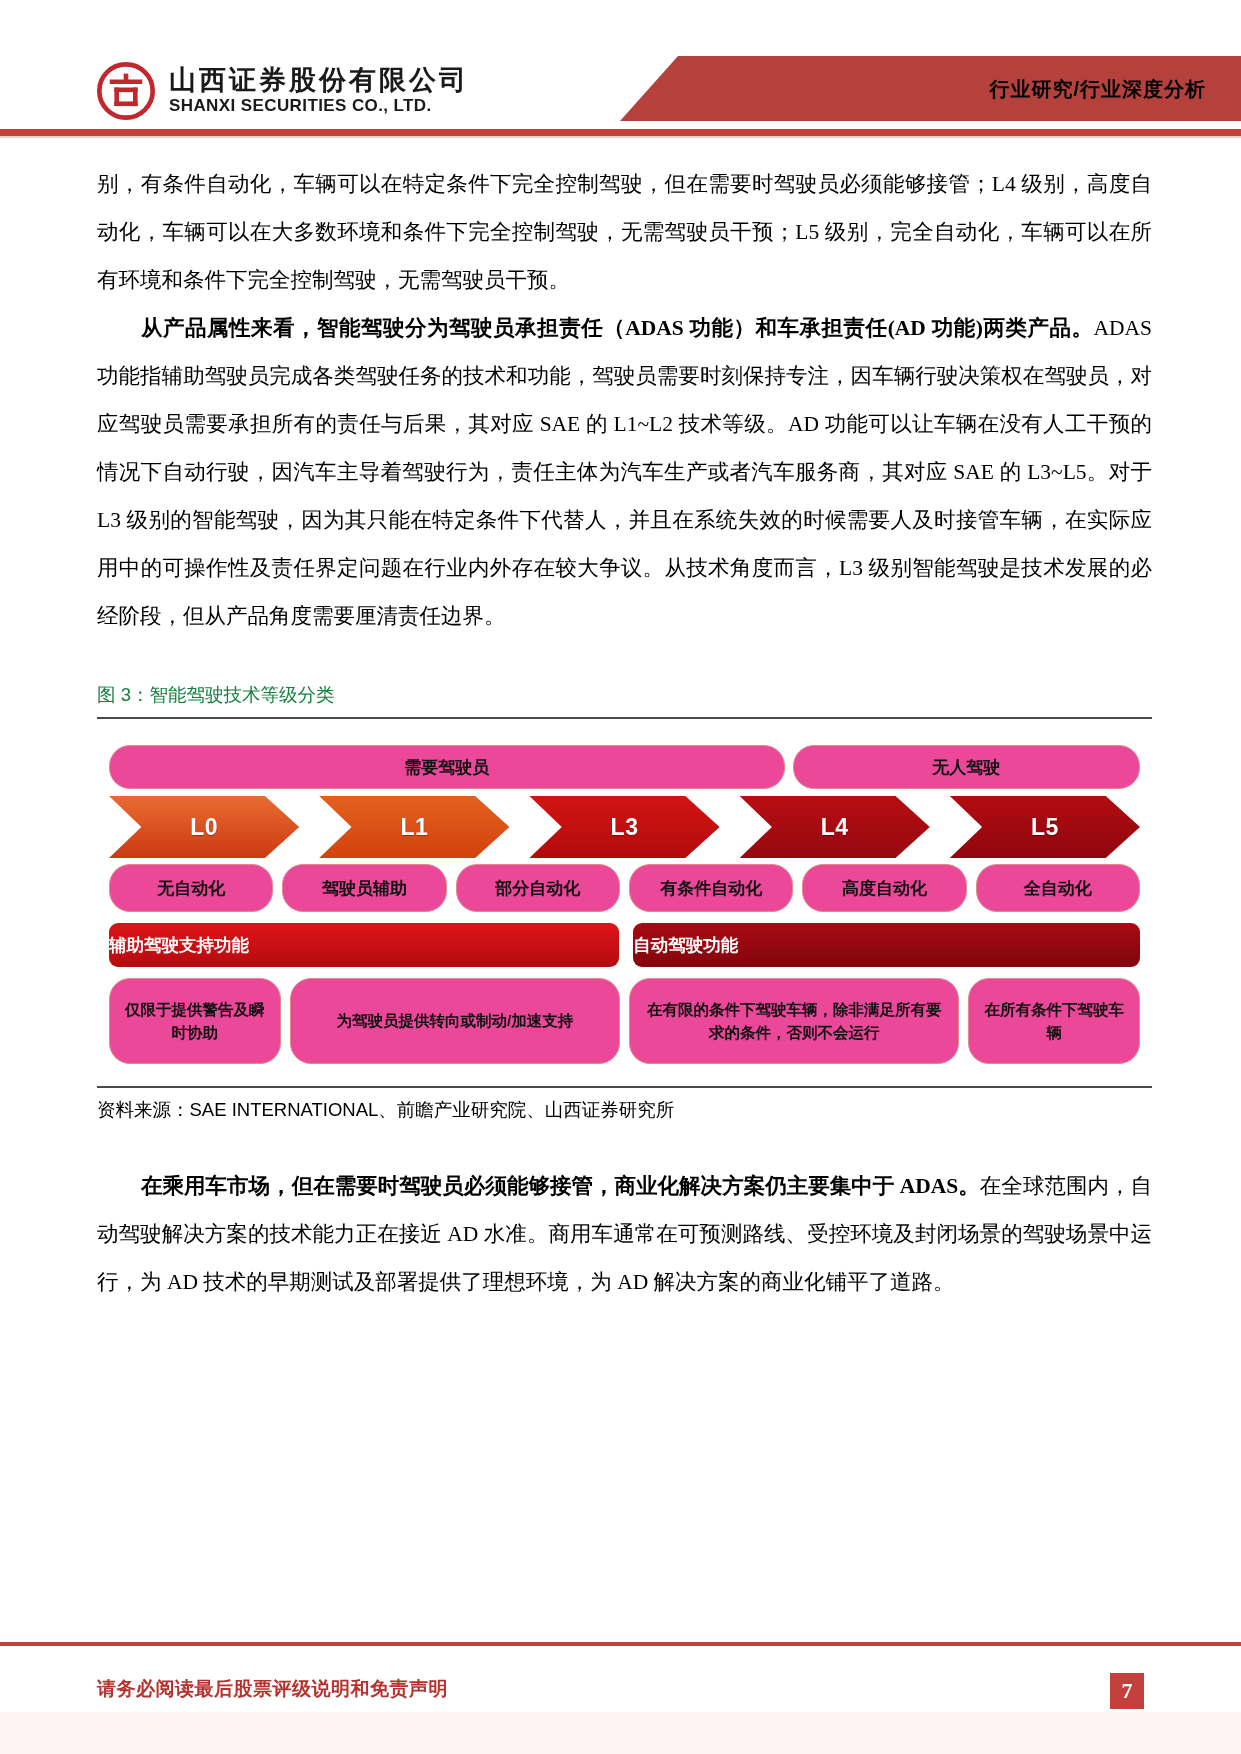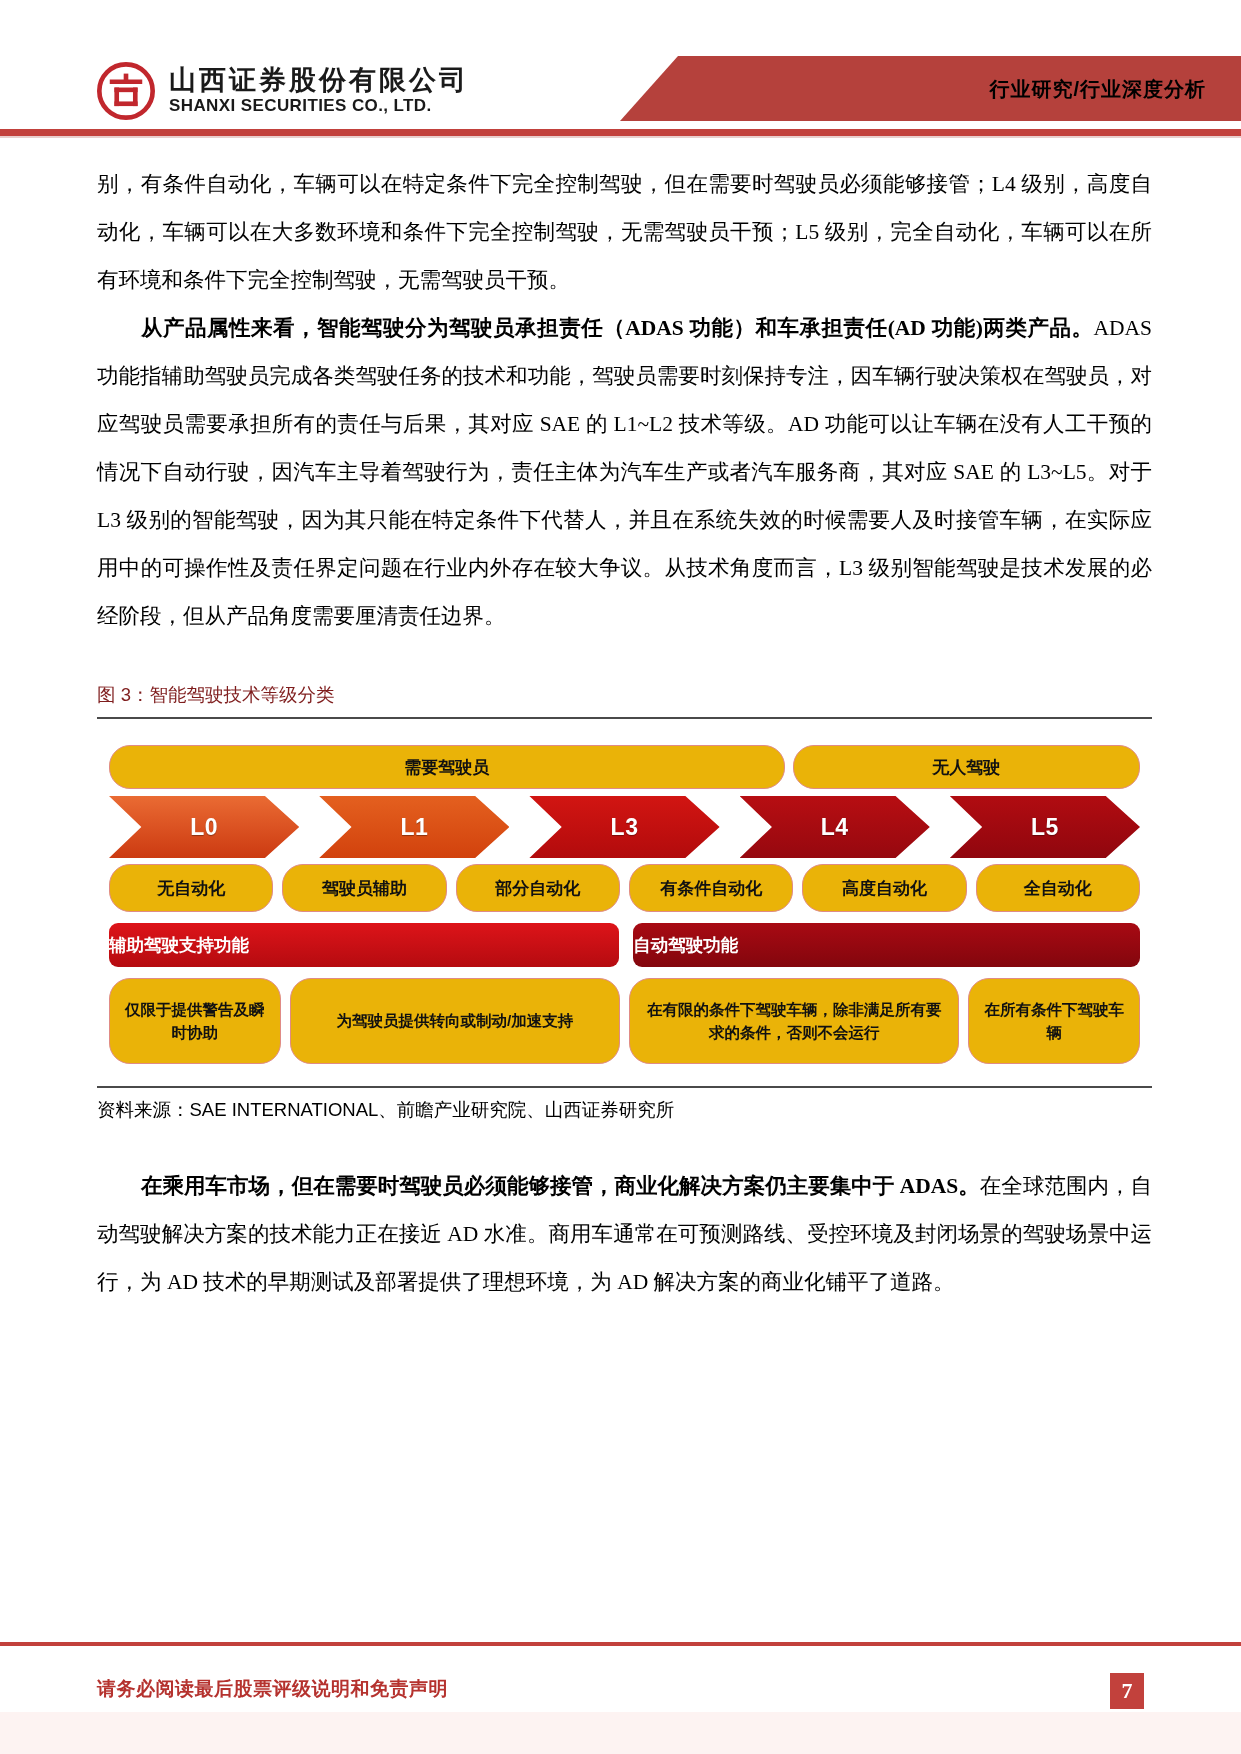--- a/index.html
+++ b/index.html
@@ -60,38 +60,38 @@
     text-justify: inter-ideograph;
     margin-bottom: 0;
   }
   p.indent { text-indent: 44px; }
   .b { font-weight: bold; }
 
   
   .figure-block { margin-top: 42px; }
   .fig-caption {
     font-family: "Liberation Sans", sans-serif;
-    font-size: 18.5px; color: #7f1d1d; margin-bottom: 10px;
+    font-size: 18.5px; color: #15803d; margin-bottom: 10px;
   }
   .fig-rule-top { height: 2px; background: #4a4a4a; }
   .fig-rule-bottom { height: 2px; background: #4a4a4a; margin-top: 0px; }
   .fig-body { padding: 26px 12px 22px 12px; }
   .fig-source {
     font-family: "Liberation Sans", sans-serif;
     font-size: 18.5px; color: #000; margin-top: 9px;
   }
 
   
   .diagram { width: 100%; }
   .row { display: flex; width: 100%; }
   .row-top { gap: 8px; margin-bottom: 7px; }
   .box-outline {
     border: 1.6px solid #e08b86;
     border-radius: 21px;
-    background: #eab308;
+    background: #ec4899;
     display: flex; align-items: center; justify-content: center;
     text-align: center;
     font-family: "Liberation Sans", sans-serif;
     font-weight: bold;
     color: #111;
   }
   .top-box { height: 44px; font-size: 17px; }
 
   .row-arrows { gap: 20px; margin-bottom: 6px; }
   .chev {

